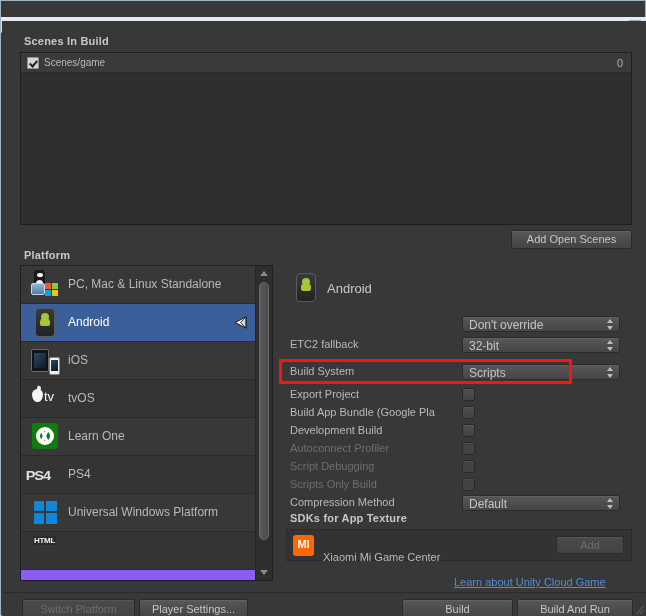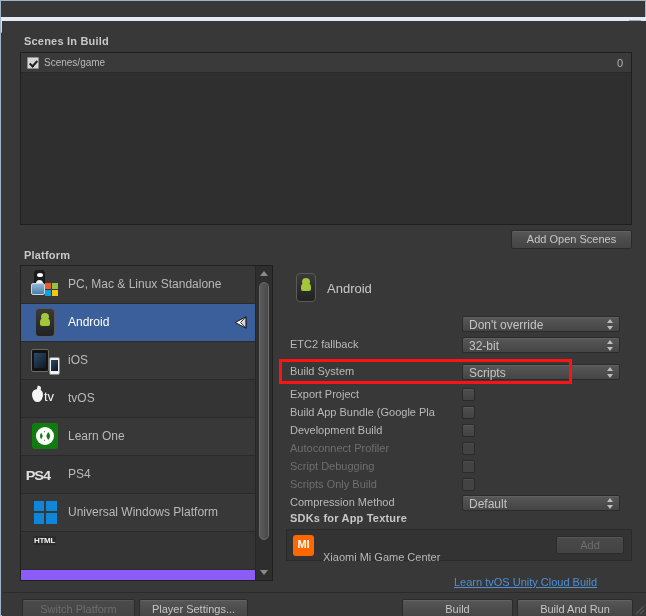--- a/index.html
+++ b/index.html
@@ -735,21 +735,21 @@
     </div>
 
     <div class="section-title" id="sdk-header">SDKs for App Texture</div>
 
     <div class="sdk-box">
       <div class="sdk-icon"></div>
       <div class="sdk-name">Xiaomi Mi Game Center</div>
       <div class="ubtn disabled" id="sdk-add-btn">Add</div>
     </div>
 
-    <div class="cloud-link">Learn tvOS Unity Cloud Build</div>
+    <div class="cloud-link">Learn about Unity Cloud Game</div>
 
     <div class="footer-sep"></div>
 
     <div class="ubtn disabled" id="switch-platform-btn">Switch Platform</div>
     <div class="ubtn" id="player-settings-btn">Player Settings...</div>
     <div class="ubtn" id="build-btn">Build</div>
     <div class="ubtn" id="build-and-run-btn">Build And Run</div>
 
     <svg class="resize-grip" viewBox="0 0 12 12">
       <path d="M11 3 L3 11 M11 7 L7 11" stroke="#555" stroke-width="1.2" fill="none"></path>

